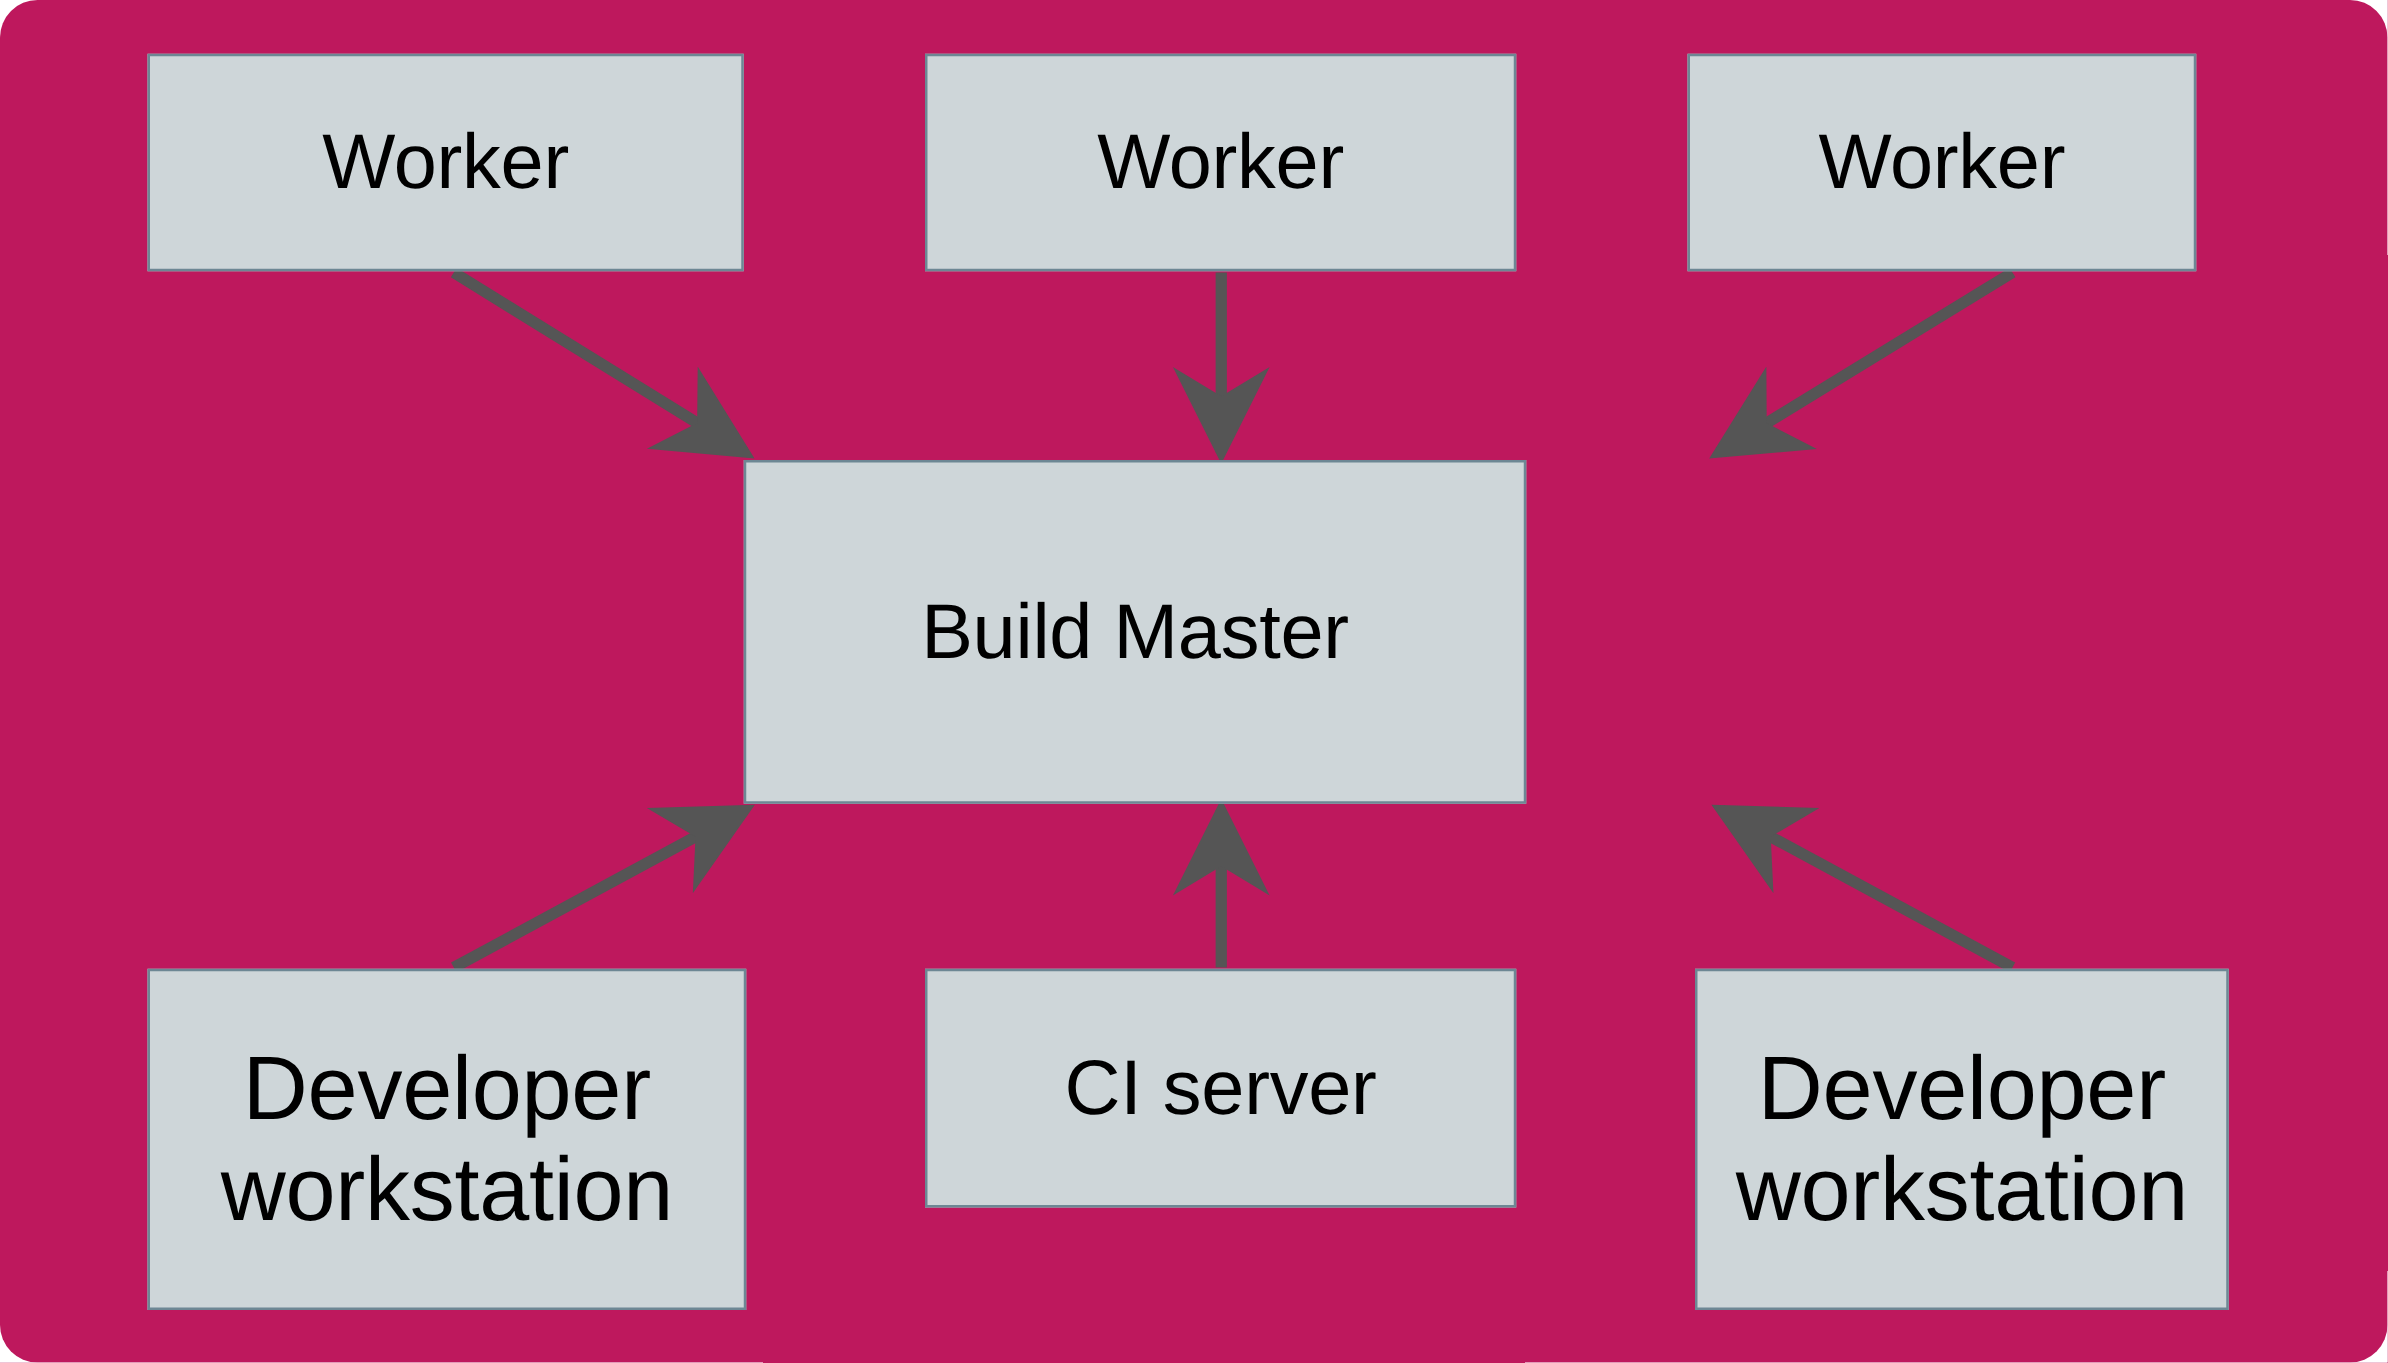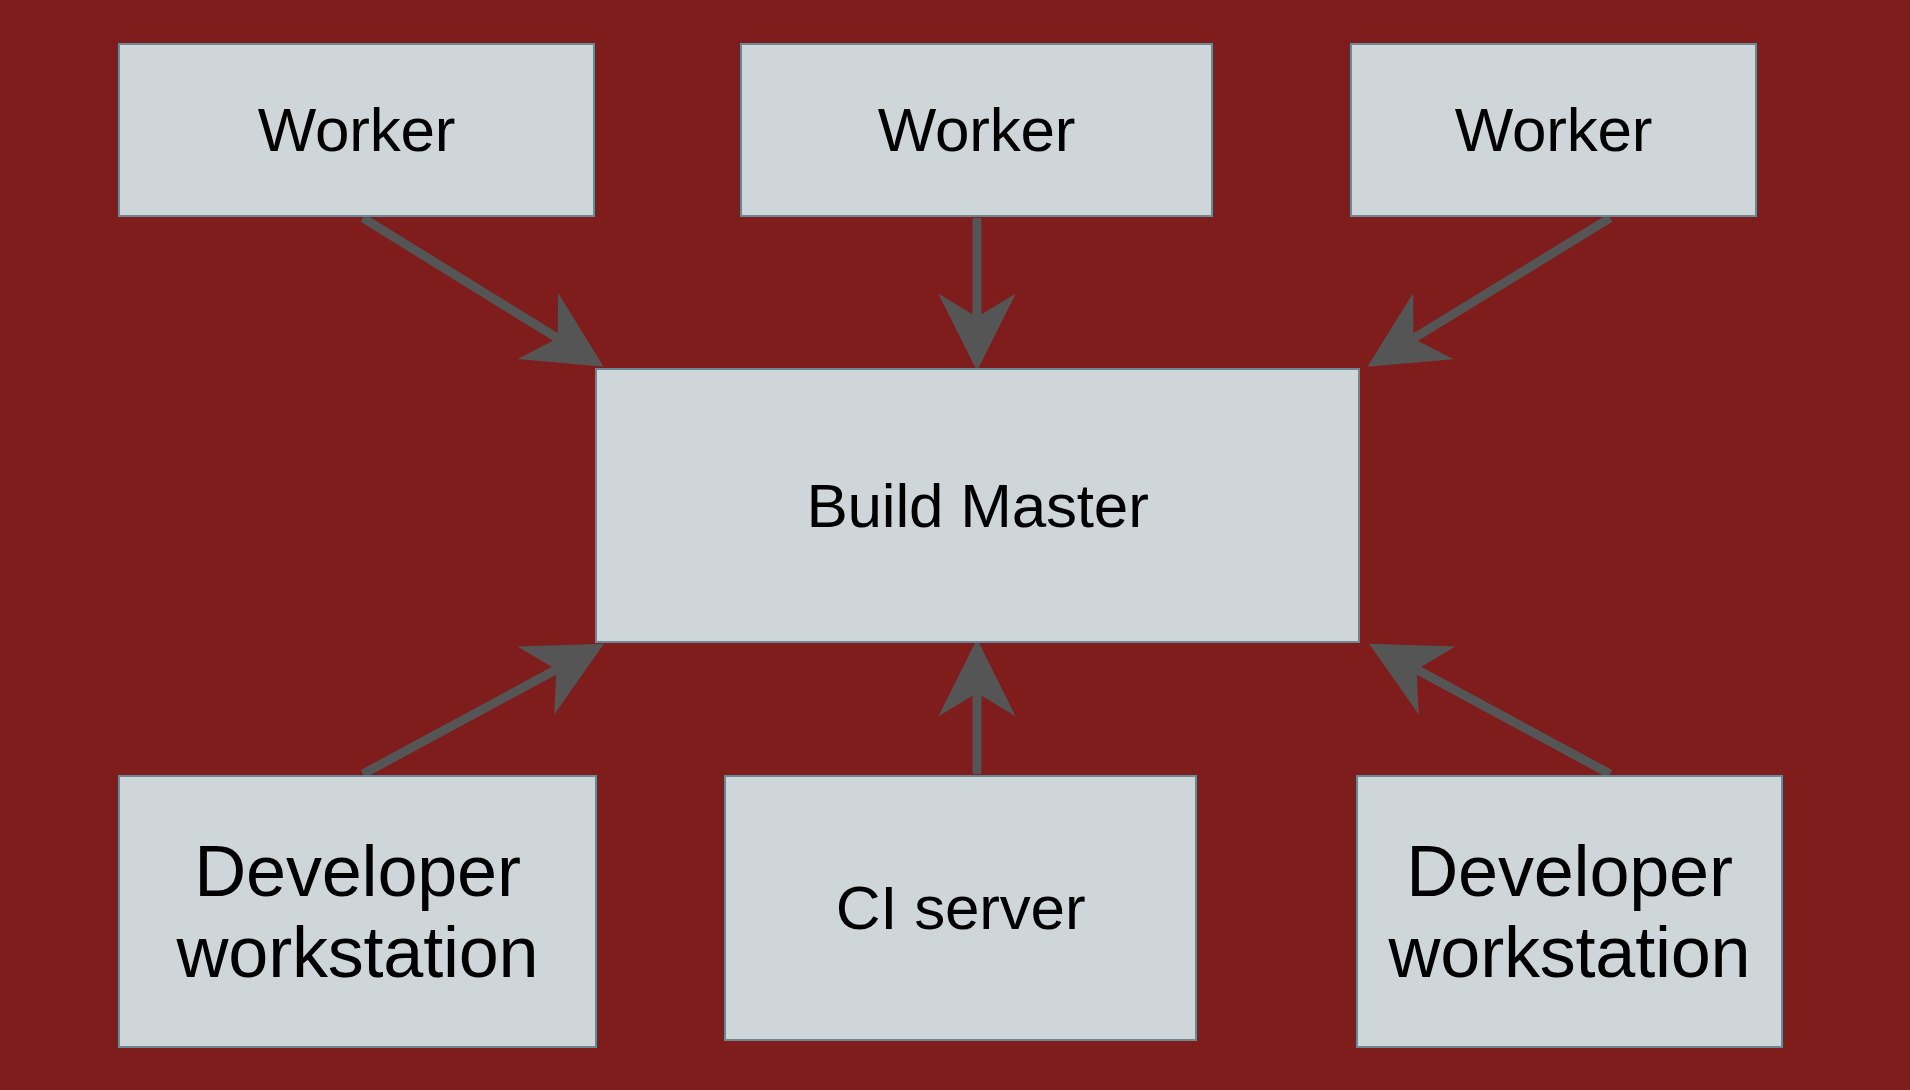--- a/index.html
+++ b/index.html
@@ -4,23 +4,24 @@
 <style>
   html, body {
     margin: 0;
     padding: 0;
     background: #ffffff;
   }
   #canvas {
     position: relative;
     width: 1910px;
     height: 1090px;
-    background: #7f1d1d;
+    background: #be185d;
     overflow: hidden;
     font-family: "Liberation Sans", sans-serif;
+    border-radius: 30px;
   }
   .node {
     position: absolute;
     box-sizing: border-box;
     background: #ced6d9;
     border: 2px solid #6d8794;
     display: flex;
     align-items: center;
     justify-content: center;
     text-align: center;
@@ -75,30 +76,30 @@
   </div>
 
   <div class="node worker" style="left: 740px; top: 43px; width: 473px; height: 174px; background: rgb(206, 214, 217); border-color: rgb(109, 135, 148); color: rgb(0, 0, 0);">
     <span class="node-label">Worker</span>
   </div>
 
   <div class="node worker" style="left: 1350px; top: 43px; width: 407px; height: 174px; background: rgb(206, 214, 217); border-color: rgb(109, 135, 148); color: rgb(0, 0, 0);">
     <span class="node-label">Worker</span>
   </div>
 
-  <div class="node master" style="left: 595px; top: 368px; width: 765px; height: 275px; background: rgb(206, 214, 217); border-color: rgb(109, 135, 148); color: rgb(0, 0, 0);">
+  <div class="node master" style="left: 595px; top: 368px; width: 626px; height: 275px; background: rgb(206, 214, 217); border-color: rgb(109, 135, 148); color: rgb(0, 0, 0);">
     <span class="node-label">Build Master</span>
   </div>
 
   <div class="node workstation" style="left: 118px; top: 775px; width: 479px; height: 273px; background: rgb(206, 214, 217); border-color: rgb(109, 135, 148); color: rgb(0, 0, 0);">
     <span class="node-label">Developer
 workstation</span>
   </div>
 
-  <div class="node ci" style="left: 724px; top: 775px; width: 473px; height: 266px; background: rgb(206, 214, 217); border-color: rgb(109, 135, 148); color: rgb(0, 0, 0);">
+  <div class="node ci" style="left: 740px; top: 775px; width: 473px; height: 191px; background: rgb(206, 214, 217); border-color: rgb(109, 135, 148); color: rgb(0, 0, 0);">
     <span class="node-label">CI server</span>
   </div>
 
   <div class="node workstation" style="left: 1356px; top: 775px; width: 427px; height: 273px; background: rgb(206, 214, 217); border-color: rgb(109, 135, 148); color: rgb(0, 0, 0);">
     <span class="node-label">Developer
 workstation</span>
   </div>
 
 </div>
 

